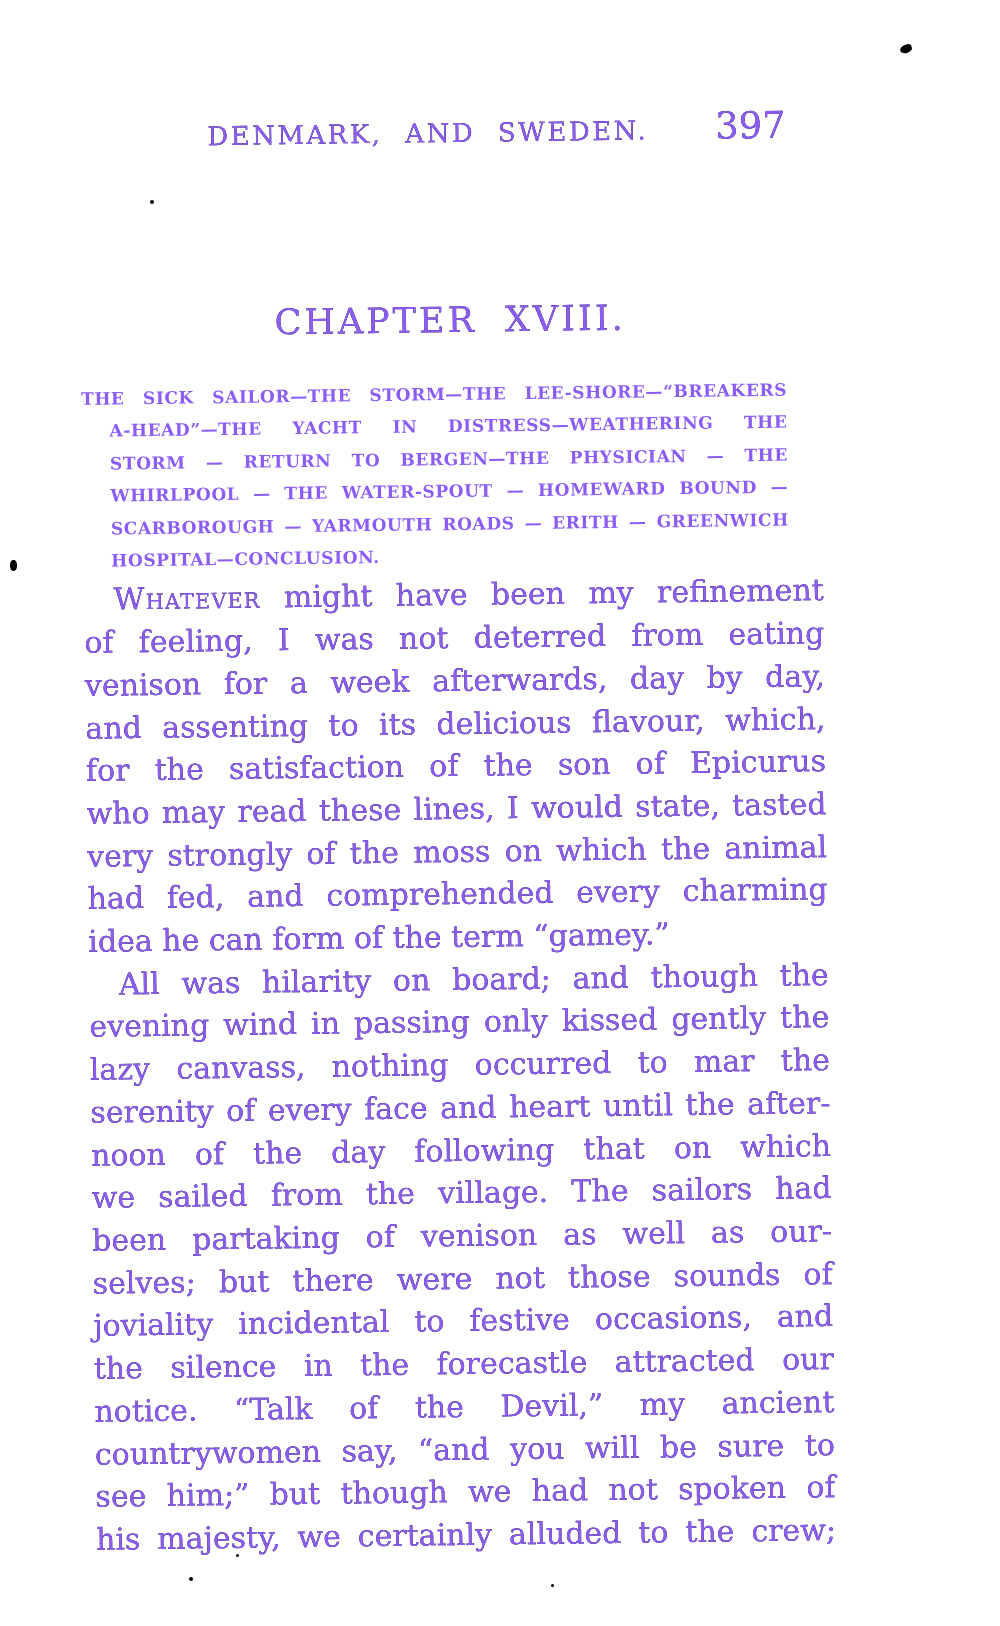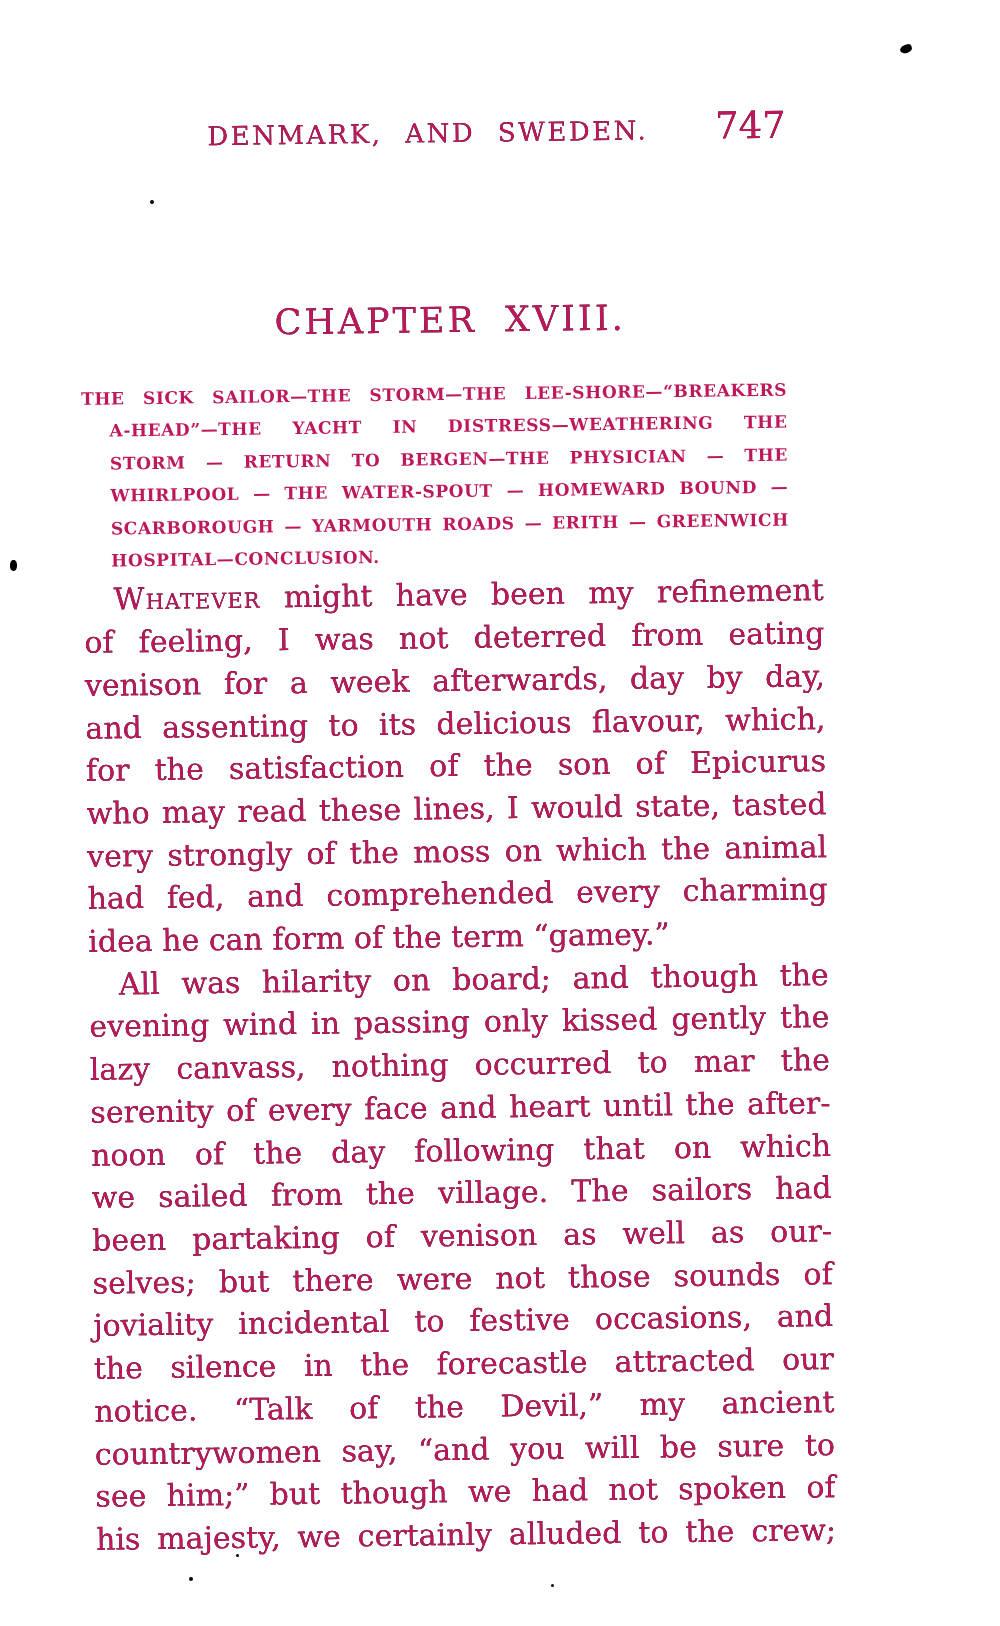--- a/index.html
+++ b/index.html
@@ -6,21 +6,21 @@
     margin: 0;
     padding: 0;
     background: #ffffff;
   }
   .page {
     position: relative;
     width: 1000px;
     height: 1626px;
     background: #ffffff;
     overflow: hidden;
-    color: #be185d;
+    color: #8b5cf6;
     font-family: "DejaVu Serif", "Liberation Serif", serif;
   }
   .scan {
     position: absolute;
     left: 85px;
     top: 118px;
     width: 740px;
     transform: rotate(-0.75deg);
     transform-origin: 50% 40%;
   }
@@ -100,21 +100,21 @@
   .s6 { left: 236px; top: 1554px; width: 3px; height: 3px; }
 </style>
 </head>
 <body>
 
 <div class="page">
   <div class="scan">
 
     <div class="running-head">
       <div class="head-title">DENMARK, AND SWEDEN.</div>
-      <div class="page-num">747</div>
+      <div class="page-num">397</div>
     </div>
 
     <div class="chapter-heading">CHAPTER XVIII.</div>
 
     <div class="summary">
       <div class="sline first">THE SICK SAILOR—THE STORM—THE LEE-SHORE—“BREAKERS</div>
       <div class="sline">A-HEAD”—THE YACHT IN DISTRESS—WEATHERING THE</div>
       <div class="sline">STORM — RETURN TO BERGEN—THE PHYSICIAN — THE</div>
       <div class="sline">WHIRLPOOL — THE WATER-SPOUT — HOMEWARD BOUND —</div>
       <div class="sline">SCARBOROUGH — YARMOUTH ROADS — ERITH — GREENWICH</div>

